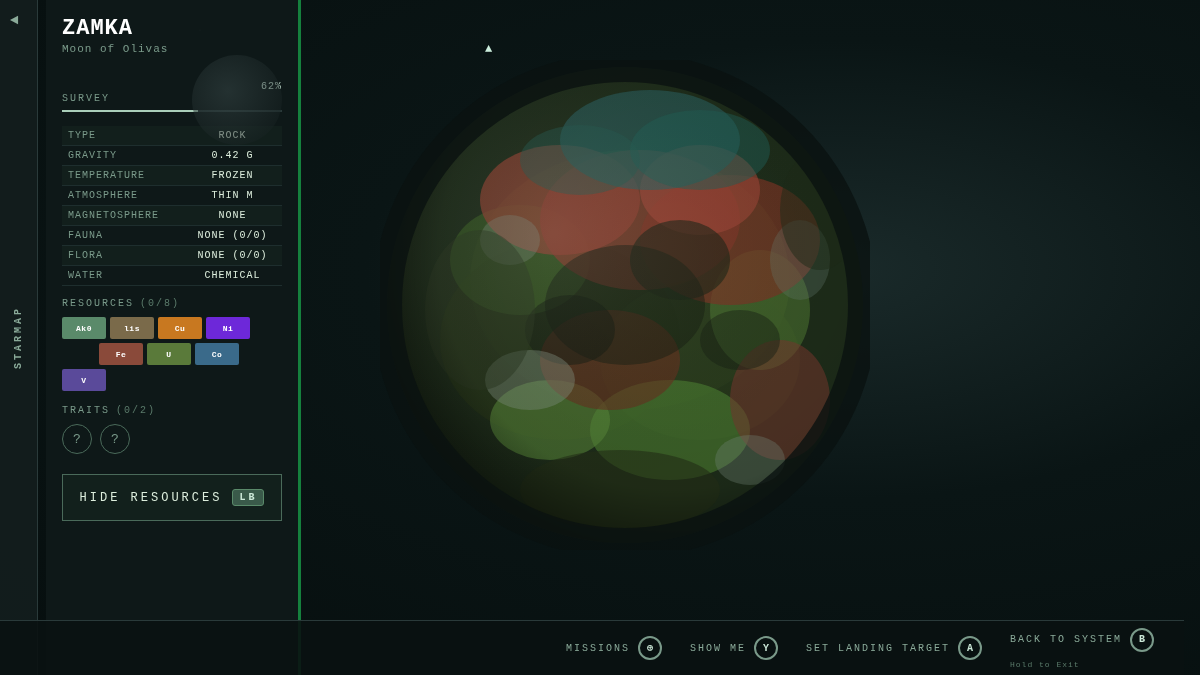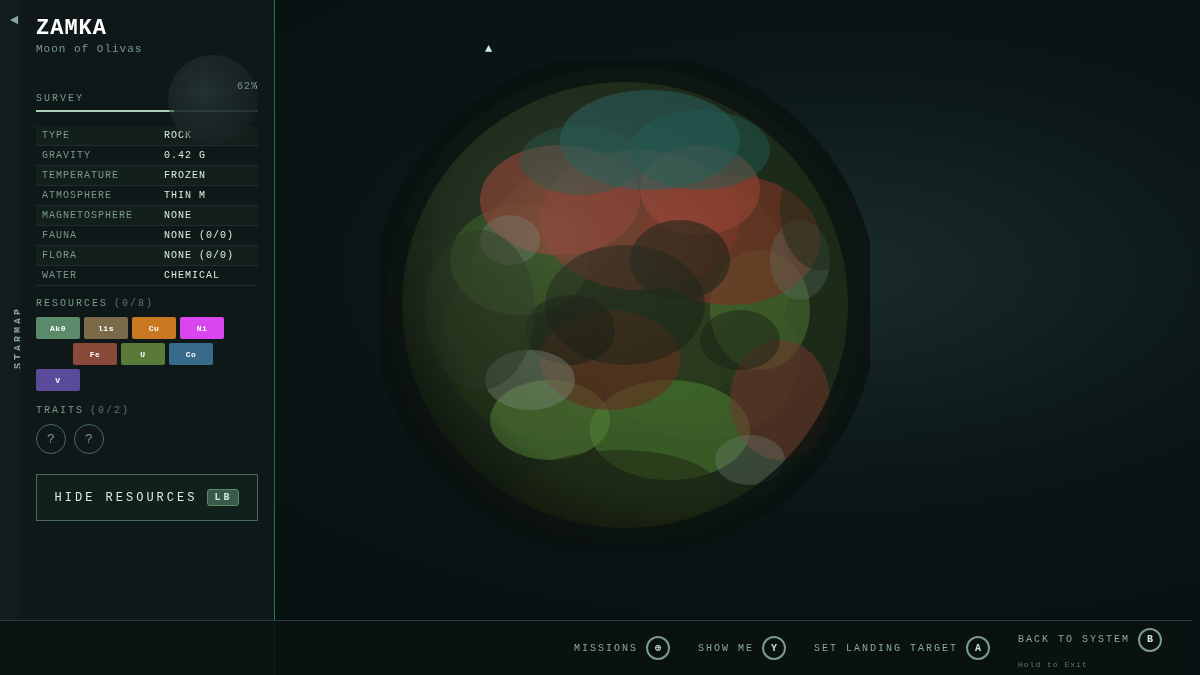--- a/index.html
+++ b/index.html
@@ -56,26 +56,26 @@
       position: absolute;
       top: 12px;
       left: 10px;
       color: #8aaa99;
       font-size: 14px;
     }
 
     
     .info-panel {
       position: absolute;
-      left: 20px;
+      left: 46px;
       top: 0;
       width: 255px;
       height: 100%;
       background: rgba(15, 25, 25, 0.92);
-      border-right: 1px solid #15803d;
+      border-right: 3px solid #15803d;
       z-index: 10;
       padding: 16px 16px;
     }
 
     .planet-name {
       font-size: 22px;
       font-weight: bold;
       color: #ffffff;
       letter-spacing: 1px;
       text-transform: uppercase;
@@ -153,21 +153,21 @@
       text-transform: uppercase;
     }
 
     .stats-table td:first-child {
       color: #7a9a8a;
       width: 55%;
     }
 
     .stats-table td:last-child {
       color: #ddeedd;
-      text-align: left;
+      text-align: center;
     }
 
     .stats-row-bg {
       background: rgba(30, 50, 40, 0.3);
     }
 
     
     .section-header {
       font-size: 10px;
       color: #7a9a8a;
@@ -255,21 +255,21 @@
       width: 490px;
       height: 490px;
       z-index: 5;
     }
 
     
     .bottom-bar {
       position: absolute;
       bottom: 0;
       left: 0;
-      right: 8px;
+      right: 16px;
       height: 55px;
       background: rgba(10, 18, 18, 0.9);
       border-top: 1px solid #2a3a3a;
       z-index: 20;
       display: flex;
       align-items: center;
       justify-content: flex-end;
       padding-right: 30px;
       gap: 28px;
     }
@@ -398,21 +398,21 @@
       </tbody>
   </table>
 
   <div class="section-header">
     <span>Resources</span><span class="section-count">(0/8)</span>
   </div>
   <div class="resources-grid" id="resources-grid">
       <div class="resource-chip" style="background: rgb(90, 138, 106);">Ak0</div>
       <div class="resource-chip" style="background: rgb(122, 106, 74);">lis</div>
       <div class="resource-chip" style="background: rgb(200, 120, 32);">Cu</div>
-      <div class="resource-chip" style="background: #d946ef;">Ni</div>
+      <div class="resource-chip" style="background: #6d28d9;">Ni</div>
       <div class="resource-chip" style="background: rgb(138, 74, 58); margin-left: 37px;">Fe</div>
       <div class="resource-chip" style="background: rgb(90, 122, 58);">U</div>
       <div class="resource-chip" style="background: rgb(58, 106, 138);">Co</div>
       <div class="resource-chip" style="background: rgb(90, 74, 154);">V</div>
     </div>
 
   <div class="section-header">
     <span>Traits</span><span class="section-count">(0/2)</span>
   </div>
   <div class="traits-row" id="traits-row">

